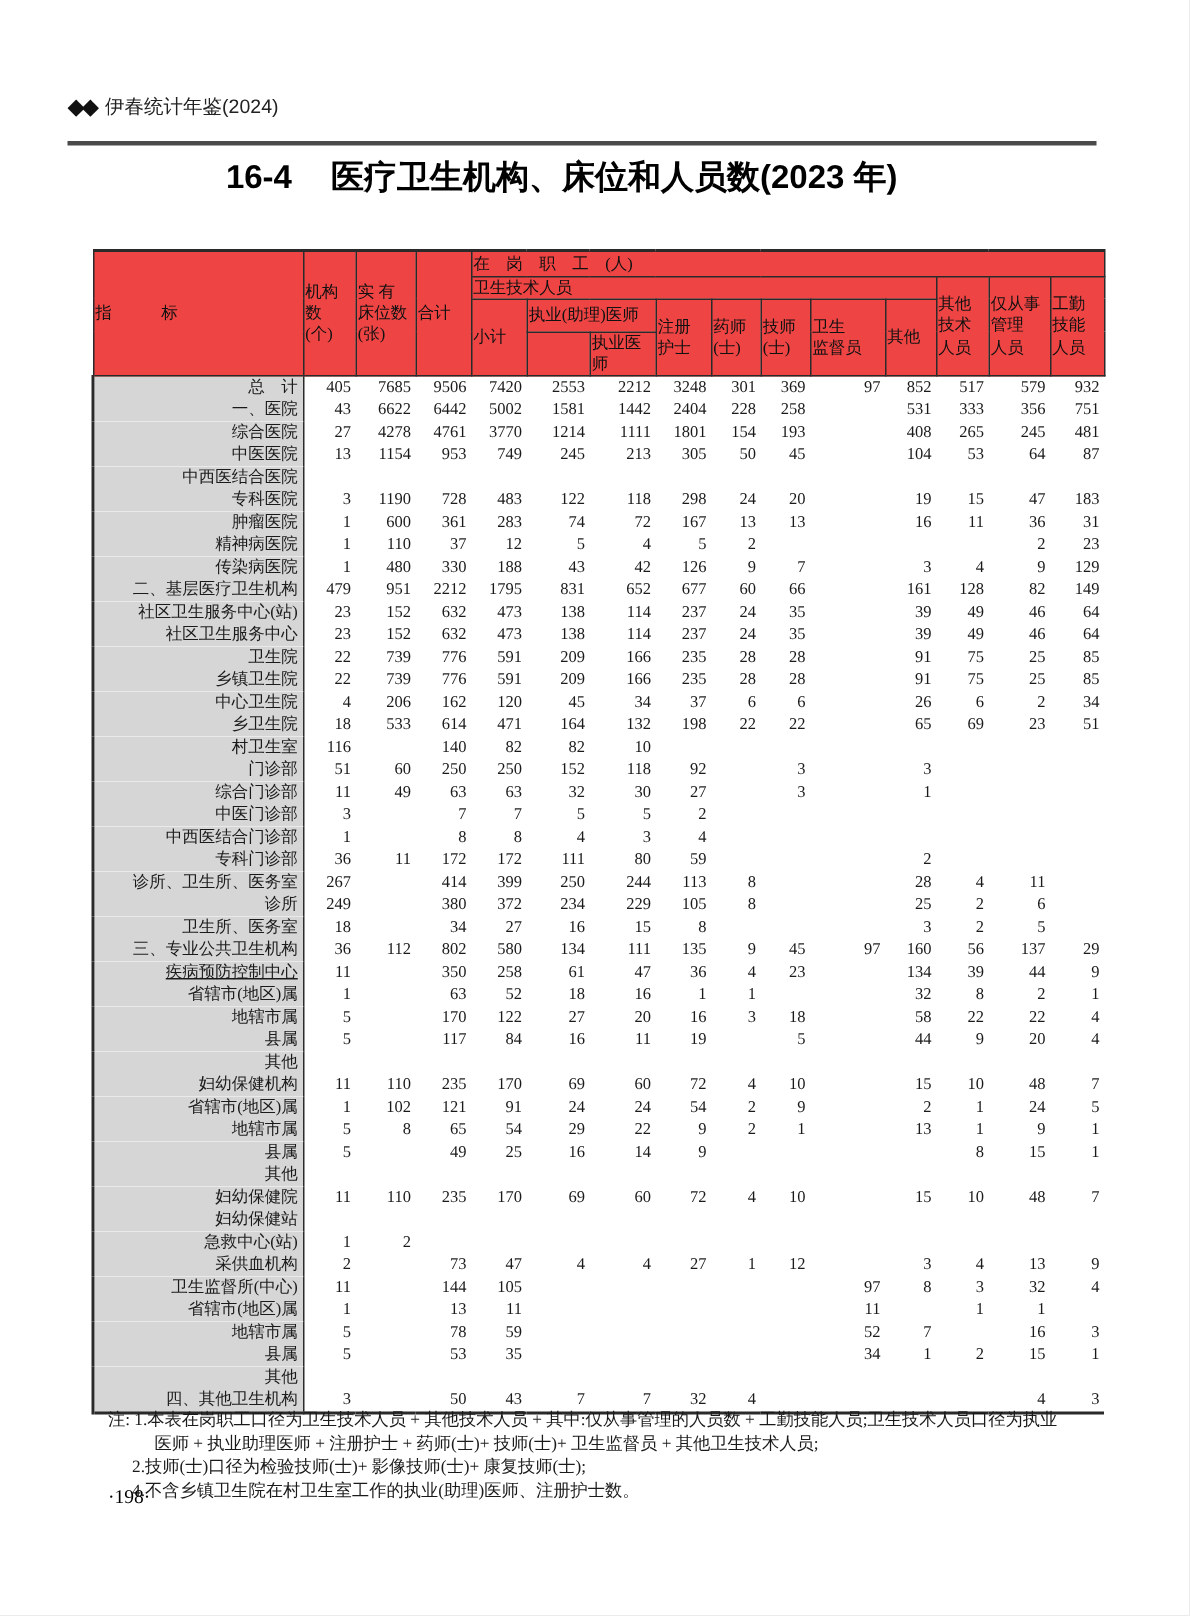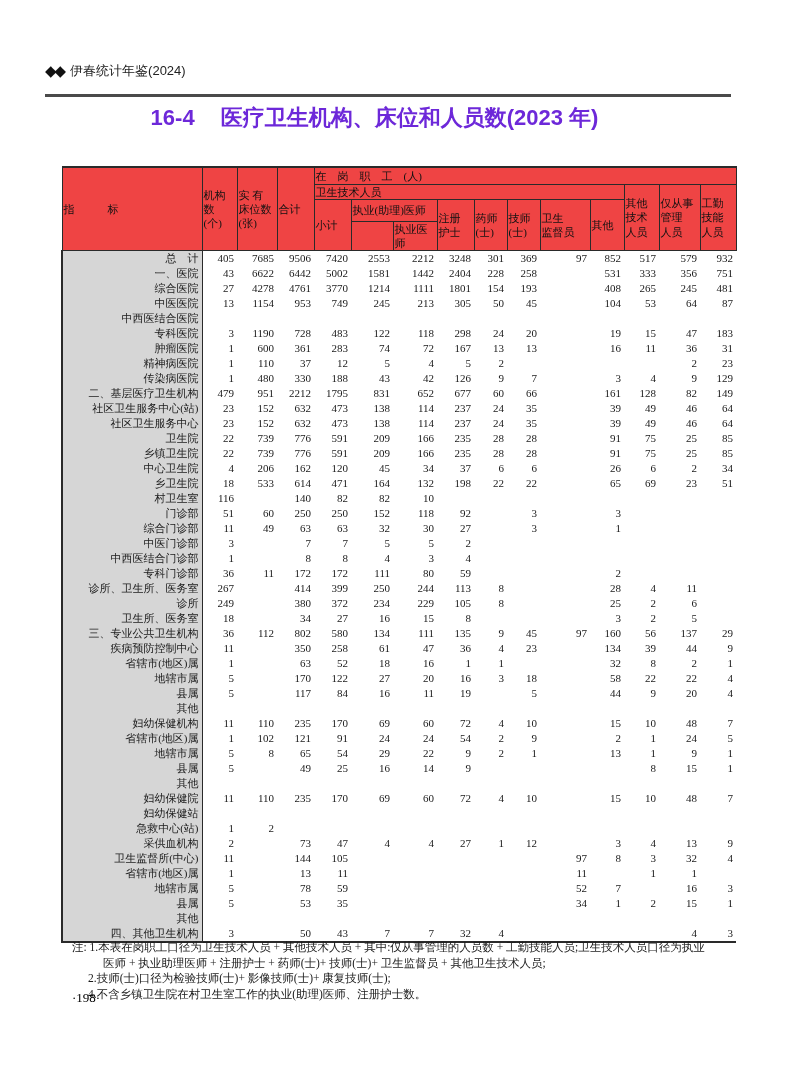--- a/index.html
+++ b/index.html
@@ -3,21 +3,21 @@
 <meta charset="utf-8">
 <style>
   html,body{margin:0;padding:0;background:#eee;}
   .page{position:relative;width:793px;height:1077px;background:#ffffff;outline:1px solid #d0d0d0;
         font-family:"Liberation Serif",serif;color:#1a1a1a;overflow:hidden;}
   .masthead{position:absolute;left:45px;top:62px;font-family:"Liberation Sans",sans-serif;
             font-size:13px;color:#222;display:flex;align-items:center;gap:6px;}
   .diamonds{font-size:15px;letter-spacing:-2px;color:#111;}
   .rule{position:absolute;left:45px;top:94px;width:686px;height:3px;background:#4a4a4a;}
   .title{position:absolute;left:0;top:103px;width:749px;text-align:center;
-         font-family:"Liberation Sans",sans-serif;font-weight:bold;font-size:22px;color:#6d28d9;}
+         font-family:"Liberation Sans",sans-serif;font-weight:bold;font-size:22px;color:#000000;}
   .title .num{margin-right:26px;}
   table.t{position:absolute;left:61px;top:166px;width:670px;border-collapse:collapse;table-layout:fixed;
           border-top:2px solid #2a2a2a;border-bottom:2px solid #2a2a2a;}
   table.t th{background:#ef4444;border:1px solid #2a2a2a;font-weight:normal;font-size:11px;
              padding:0 1px;text-align:left;vertical-align:middle;white-space:pre-line;line-height:1.3;color:#111;margin-left:16px;}
   th.small{font-size:10px;white-space:nowrap;}
   th.nob{border-bottom:none;}
   th.notop{border-top:none;}
   thead tr.r1{height:17px;} thead tr.r2{height:15px;} thead tr.r3{height:22px;} thead tr.r4{height:21px;}
   table.t td{font-size:11px;height:15px;line-height:15px;padding:0 3px 0 0;text-align:right;
@@ -540,21 +540,21 @@
           <td>135</td>
           <td>9</td>
           <td>45</td>
           <td>97</td>
           <td>160</td>
           <td>56</td>
           <td>137</td>
           <td>29</td>
         </tr>
         <tr>
-          <td class="label" style="padding-left: 14px;">疾病预防控制中心</td>
+          <td class="label" style="padding-left: 14px; text-decoration: underline;">疾病预防控制中心</td>
           <td>11</td>
           <td></td>
           <td>350</td>
           <td>258</td>
           <td>61</td>
           <td>47</td>
           <td>36</td>
           <td>4</td>
           <td>23</td>
           <td></td>

